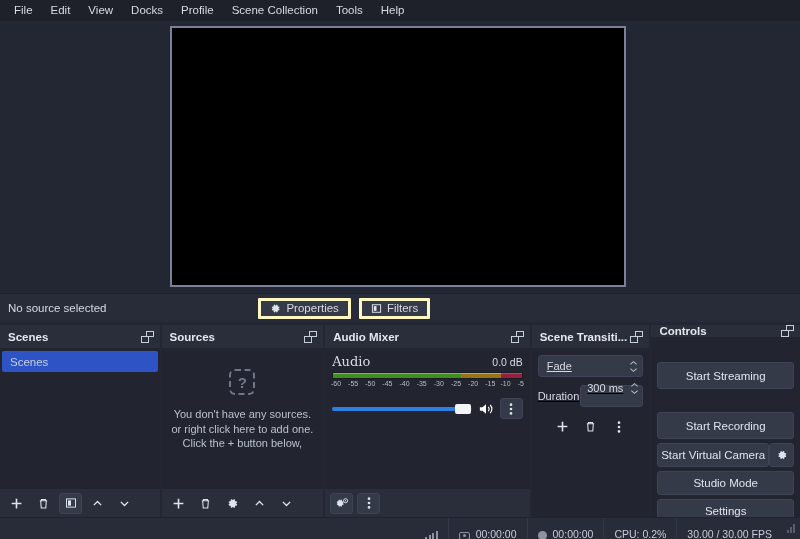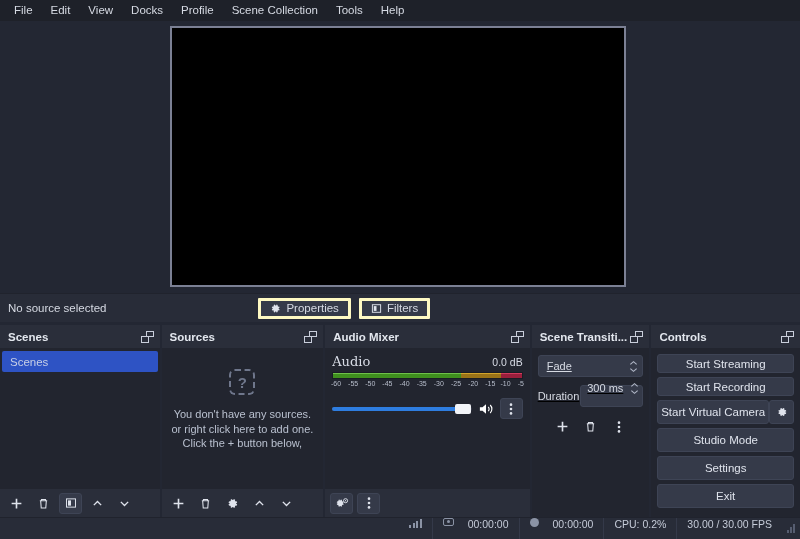--- a/index.html
+++ b/index.html
@@ -190,38 +190,38 @@
   
   .ctl-body {
     padding: 5px 6px; background: #22252f; flex: 1;
     display: flex; flex-direction: column; gap: 4px;
   }
   .ctl-btn {
     height: 24px; background: #353a49; border: 1px solid #3e4455;
     border-radius: 3px; color: #dfe3ec; font-size: 11.5px;
     display: flex; align-items: center; justify-content: center;
   }
-  .ctl-btn.tall { height: 19px; }
+  .ctl-btn.tall { height: 27px; margin-top: 19px; }
   .ctl-vcam-row { display: flex; }
   .ctl-vcam-row .ctl-btn { flex: 1; }
   .ctl-gear {
     width: 25px; height: 24px; background: #353a49;
     border: 1px solid #3e4455; border-radius: 3px;
     display: flex; align-items: center; justify-content: center;
   }
 
   
   .statusbar {
     position: absolute; left: 0; bottom: 0;
     width: 800px; height: 22px; background: #282c38;
     display: flex; align-items: center; justify-content: flex-end;
     border-top: 1px solid #20232d;
   }
   .st-cell {
-    display: flex; align-items: flex-start; gap: 14px;
+    display: flex; align-items: flex-end; gap: 6px;
     height: 22px; padding: 0 10px;
     font-size: 10.5px; color: #c5cbd8;
     border-left: 1px solid #343949;
   }
   .st-cell.noborder { border-left: none; }
   .bars { display: flex; align-items: flex-end; gap: 1.5px; height: 10px; }
   .bars i { width: 2px; background: #8b93a5; }
   .dot { width: 9px; height: 9px; border-radius: 50%; background: #8b93a5; }
   .rec-icon {
     width: 11px; height: 8px; border: 1.5px solid #8b93a5; border-radius: 2px;

